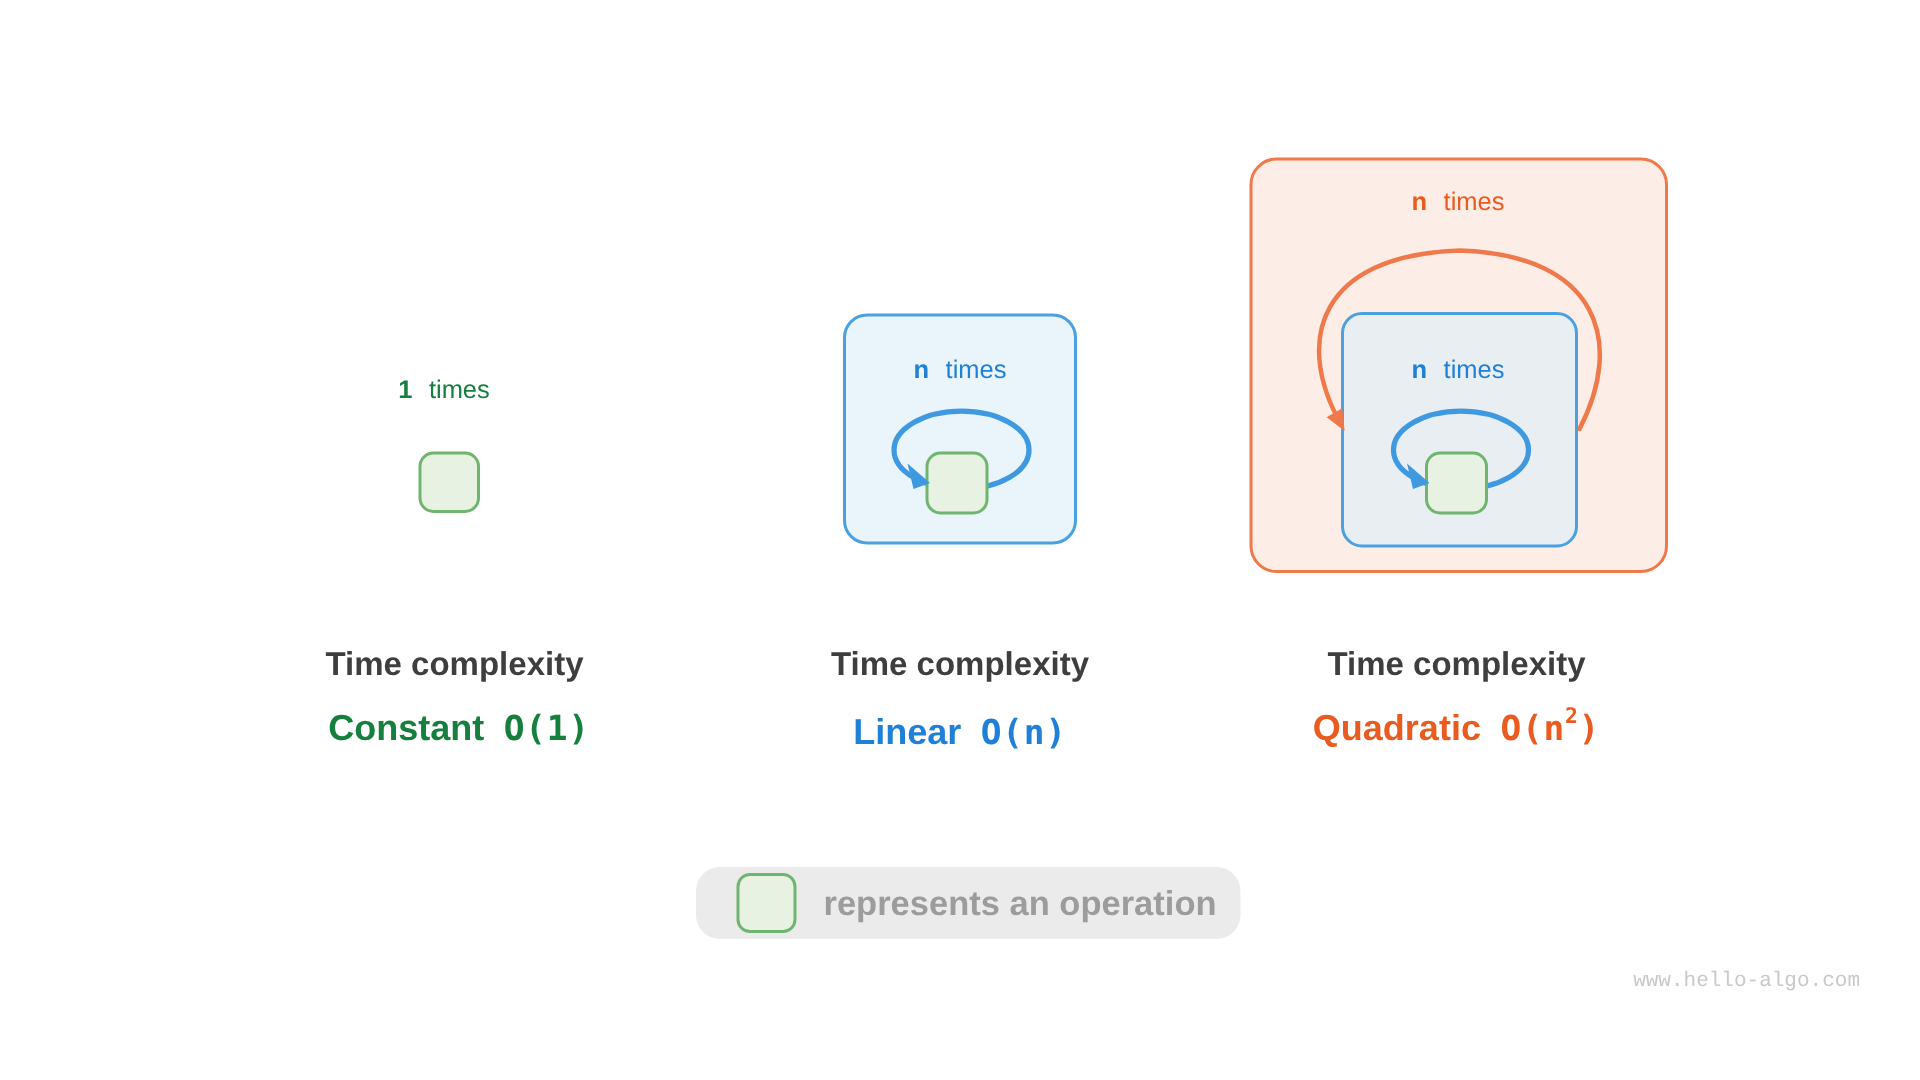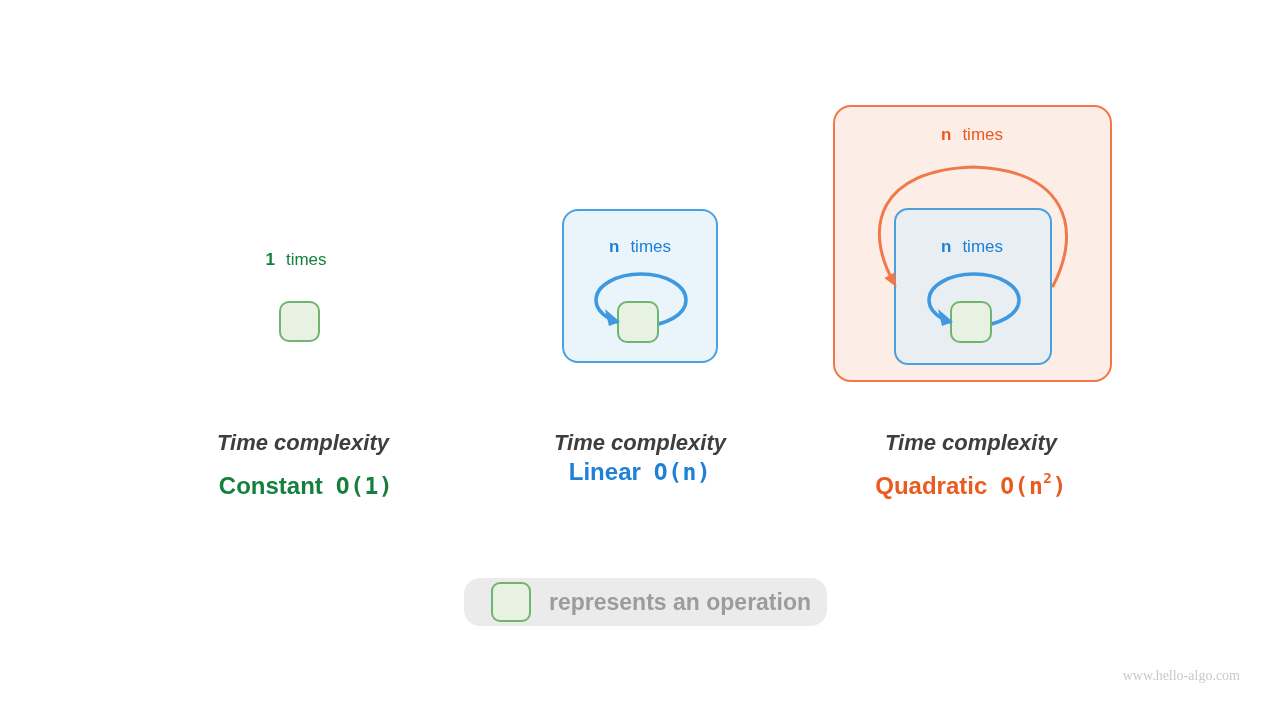--- a/index.html
+++ b/index.html
@@ -17,31 +17,31 @@
   .loop-blue{fill:none;stroke:#3E99E0;stroke-width:3.5px;}
   .arc-orange{fill:none;stroke:#F0794B;stroke-width:3px;stroke-linecap:round;}
   .op-square{fill:#E8F2E2;stroke:#6FB56F;stroke-width:2px;}
   
   .loop-label{position:absolute;transform:translateX(-50%);font-size:17px;white-space:nowrap;}
   .loop-label .b{font-weight:700;margin-right:11px;}
   .green-t{color:#15803d;}
   .blue-t{color:#1E80D6;}
   .orange-t{color:#EA5B20;}
   
-  .cap-title{position:absolute;transform:translateX(-50%);font-size:22px;font-weight:700;color:#3E3E3E;white-space:nowrap;font-style:italic;}
+  .cap-title{position:absolute;transform:translateX(-50%);font-size:22px;font-weight:700;color:#3E3E3E;white-space:nowrap;}
   .cx-line{position:absolute;transform:translateX(-50%);font-size:24px;font-weight:700;white-space:nowrap;}
   .cx-line .notation{font-family:"DejaVu Sans Mono",monospace;font-size:23px;font-weight:700;margin-left:13px;letter-spacing:0.5px;}
   .cx-line sup{font-size:0.62em;position:relative;top:-2px;}
   
   .legend{position:absolute;left:464px;top:578px;width:363px;height:48px;border-radius:16px;
     background:#EBEBEB;display:flex;align-items:center;padding-left:27px;box-sizing:border-box;}
   .legend-square{width:36px;height:36px;border-radius:9px;border:2px solid #6FB56F;background:#E8F2E2;flex:0 0 auto;}
   .legend-label{margin-left:18px;font-size:23px;font-weight:700;color:#9C9C9C;white-space:nowrap;}
   
-  .watermark{position:absolute;right:40px;top:668px;font-family:Liberation Serif, serif;
+  .watermark{position:absolute;right:40px;top:646px;font-family:Liberation Mono, monospace;
     font-size:14px;color:#C9C9C9;white-space:nowrap;margin-left:36px;}
 </style>
 </head>
 <body>
 
 <div class="canvas">
 
   <div class="box box-linear"></div>
   <div class="box box-quad-outer"></div>
   <div class="box box-quad-inner"></div>
@@ -83,21 +83,21 @@
   </div>
 
   <div class="cap-title" style="left:303px;top:430px;">Time complexity</div>
   <div class="cap-title" style="left:640px;top:430px;">Time complexity</div>
   <div class="cap-title" style="left:971px;top:430px;">Time complexity</div>
 
   <div class="cx-line green-t" style="left:306px;top:472px;">
     <span>Constant</span><span class="notation">O(1)</span>
   </div>
 
-  <div class="cx-line blue-t" style="left:640px;top:458px;text-align:center;">
+  <div class="cx-line blue-t" style="left:640px;top:475px;text-align:center;">
     <span>Linear</span><span class="notation">O(n)</span>
   </div>
 
   <div class="cx-line orange-t" style="left:971px;top:472px;">
     <span>Quadratic</span><span class="notation"><span>O(n</span><sup>2</sup><span>)</span></span>
   </div>
 
   <div class="legend">
     <div class="legend-square"></div>
     <div class="legend-label">represents an operation</div>

